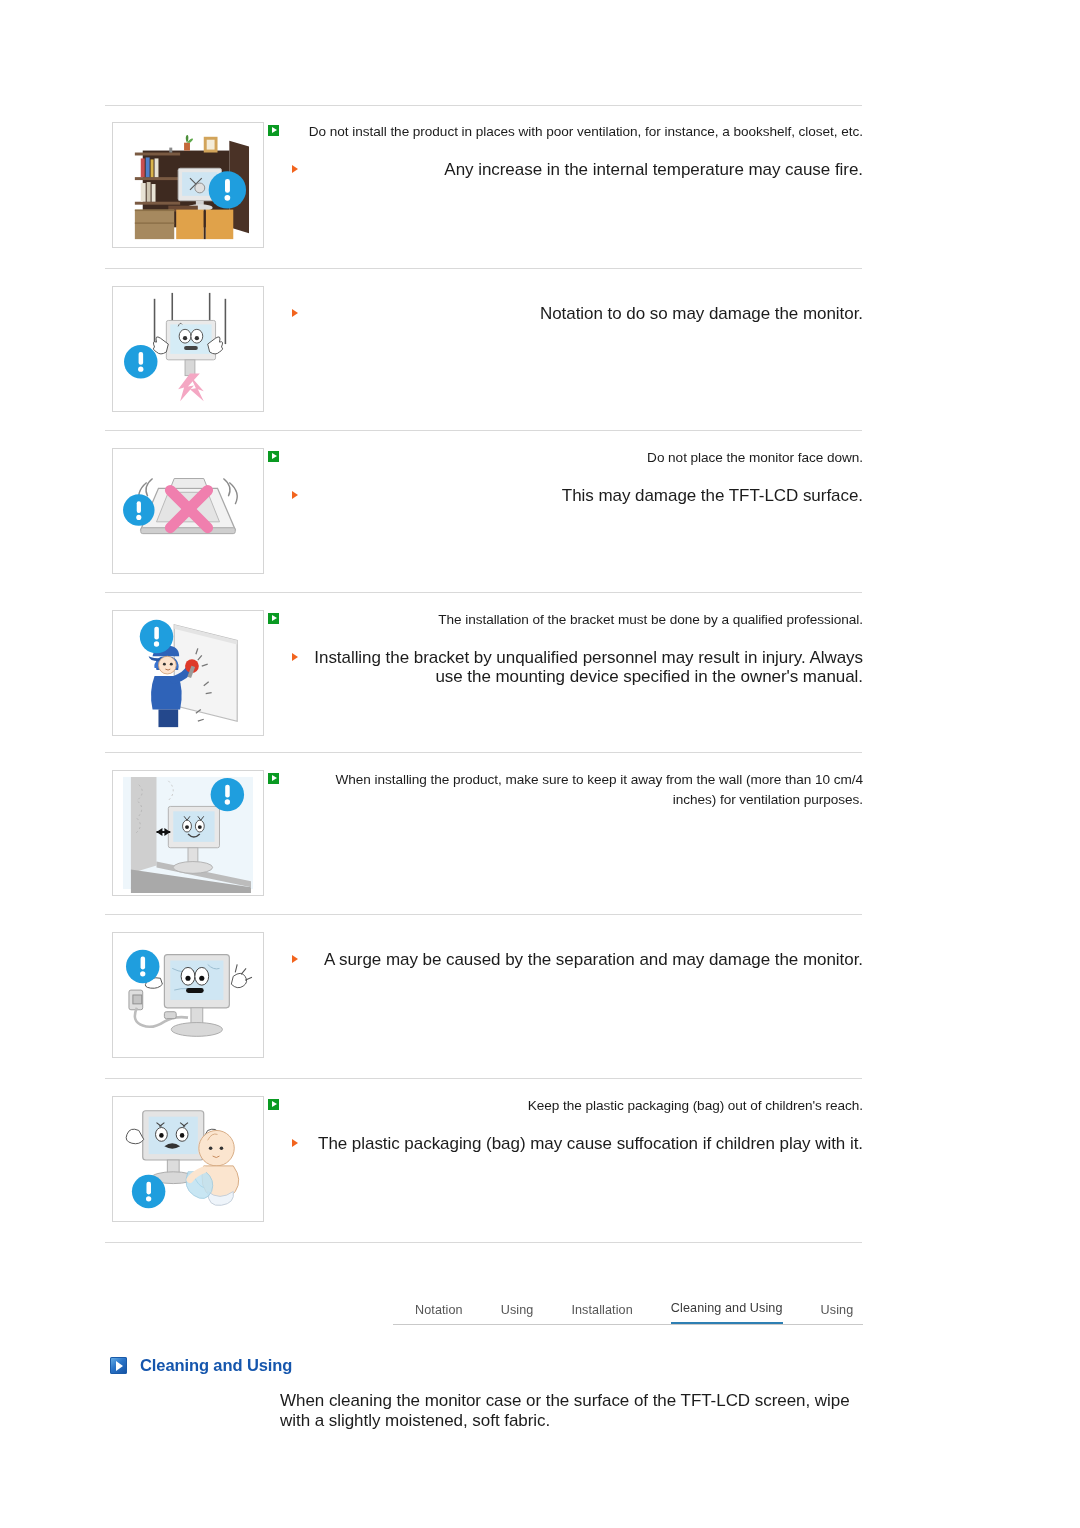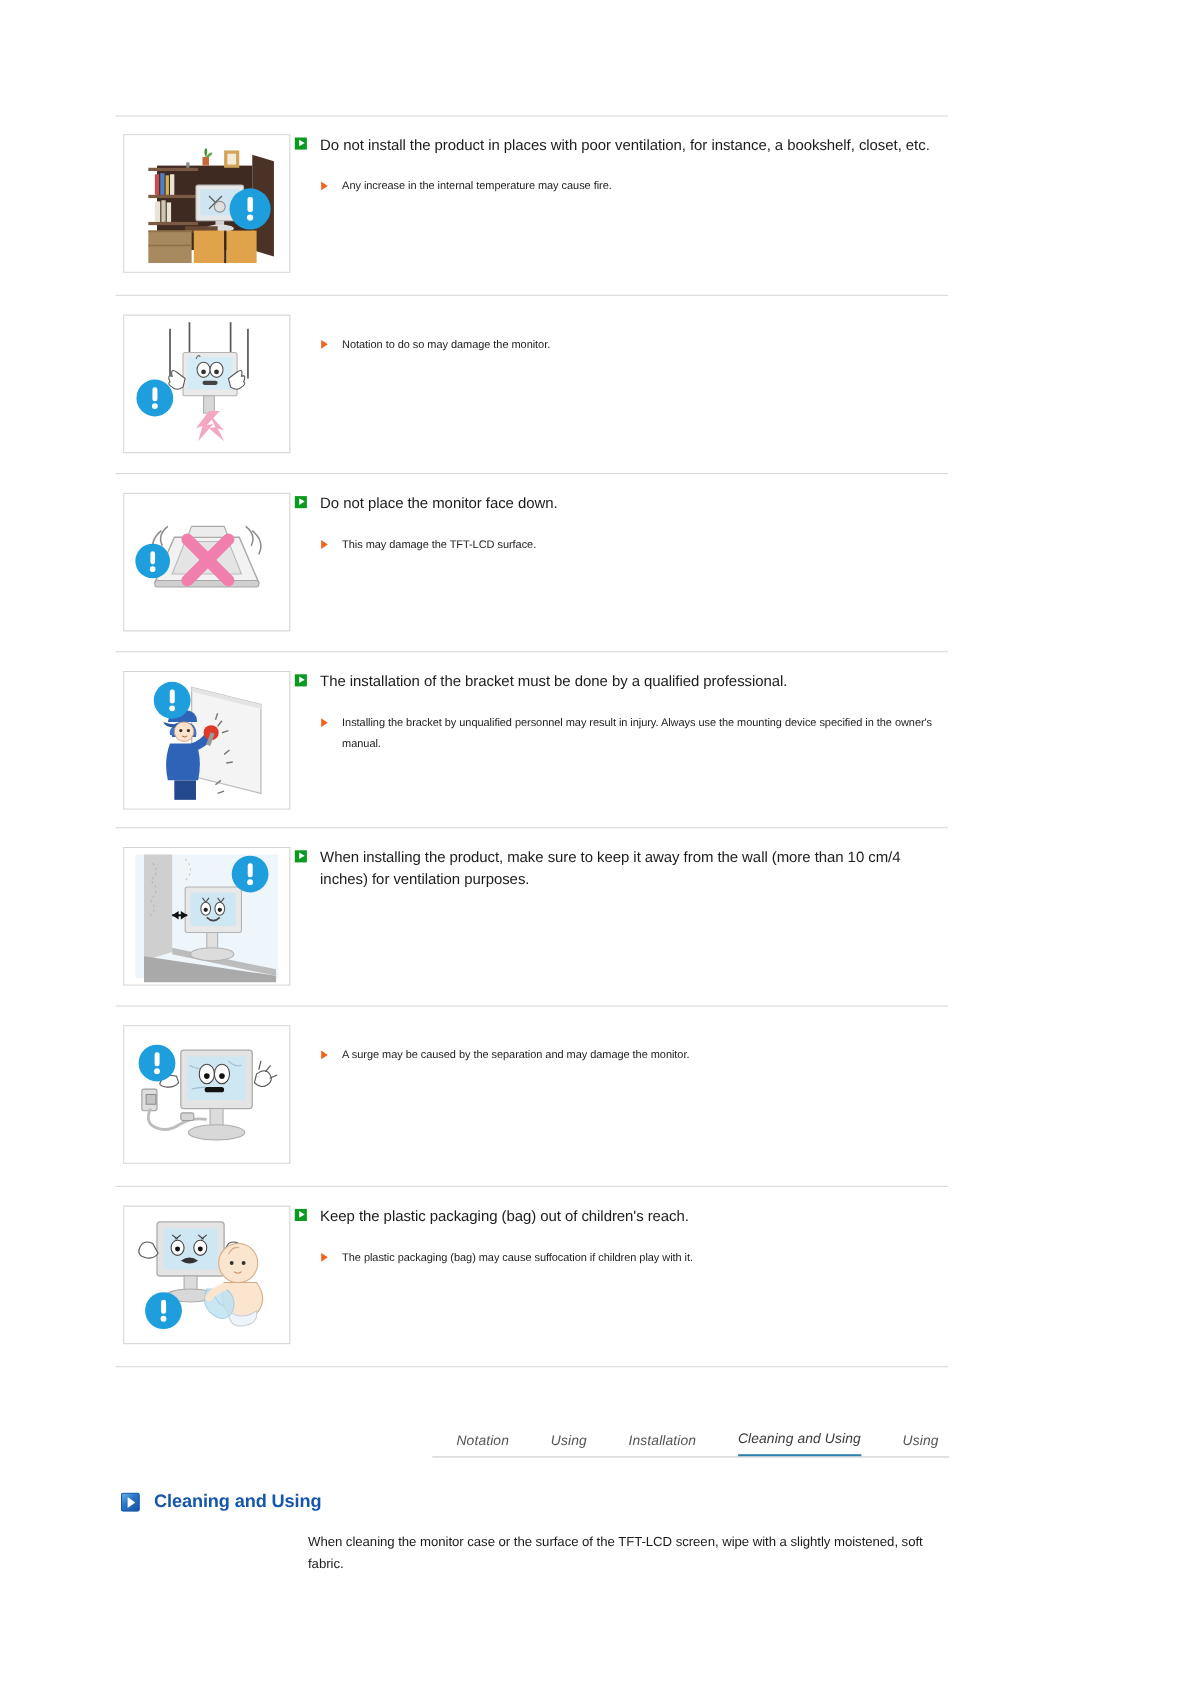--- a/index.html
+++ b/index.html
@@ -48,35 +48,36 @@
     box-sizing: border-box;
     overflow: hidden;
   }
   .thumb svg { display:block; width:100%; height:100%; }
 
   .rowtext {
     position: absolute;
     left: 163px;
     top: 0;
     width: 595px;
+    text-align: right;
   }
   .mainline {
     position: relative;
     padding-left: 23px;
     font-size: 13.6px;
     line-height: 19.5px;
     color: #1c1c1c;
     letter-spacing: -0.05px;
   }
   .subline {
     position: relative;
     margin-top: 18px;
     margin-left: 22px;
     padding-left: 21px;
-    font-size: 10px;
+    font-size: 17px;
     line-height: 19.5px;
     color: #1c1c1c;
     letter-spacing: -0.05px;
   }
 
   
   .bullet-green {
     position: absolute;
     left: 0;
     top: 3px;
@@ -106,21 +107,20 @@
     border-bottom: 4.5px solid transparent;
   }
 
   
   .tabbar {
     position: absolute;
     left: 393px;
     top: 1294px;
     width: 470px;
     height: 34px;
-    font-style: italic;
   }
   .tabs {
     display: flex;
     align-items: flex-end;
     height: 30px;
     position: relative;
   }
   .tab {
     font-size: 12.6px;
     color: #555555;
@@ -175,21 +175,21 @@
     font-weight: bold;
     color: #1556ad;
     letter-spacing: -0.1px;
   }
 
   .closing {
     position: absolute;
     left: 280px;
     top: 1391px;
     width: 580px;
-    font-size: 12px;
+    font-size: 17px;
     line-height: 20px;
     color: #1c1c1c;
     letter-spacing: -0.05px;
   }
 </style>
 </head>
 <body>
 
 <div class="page">
 

